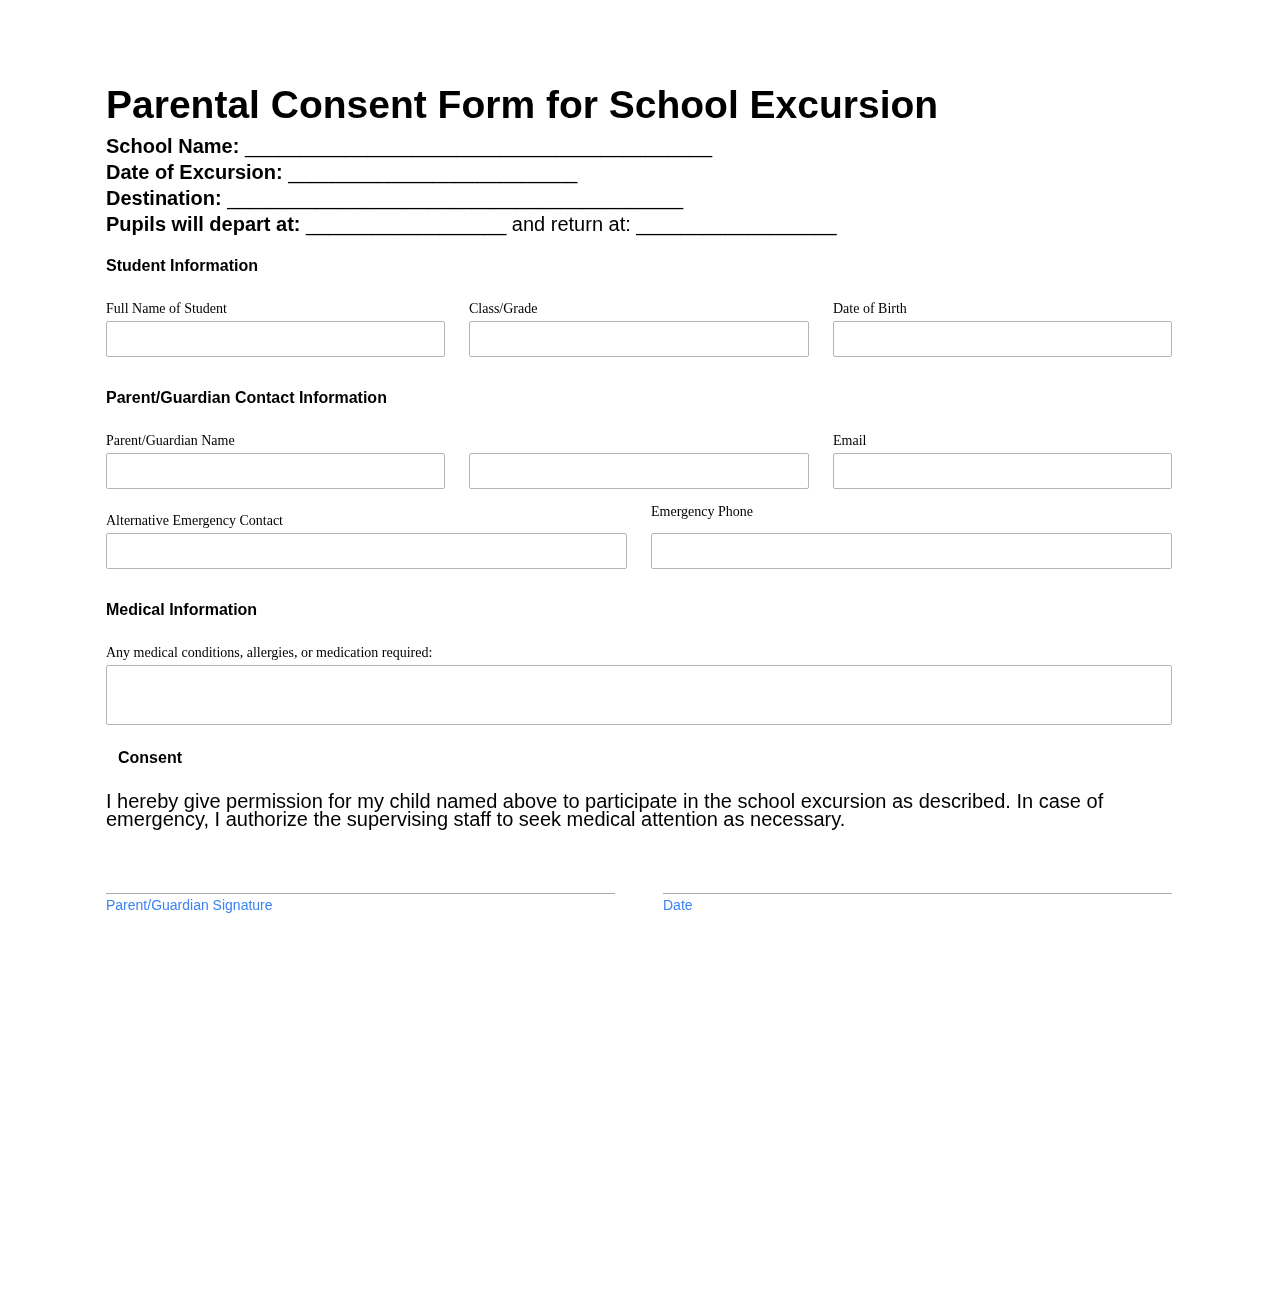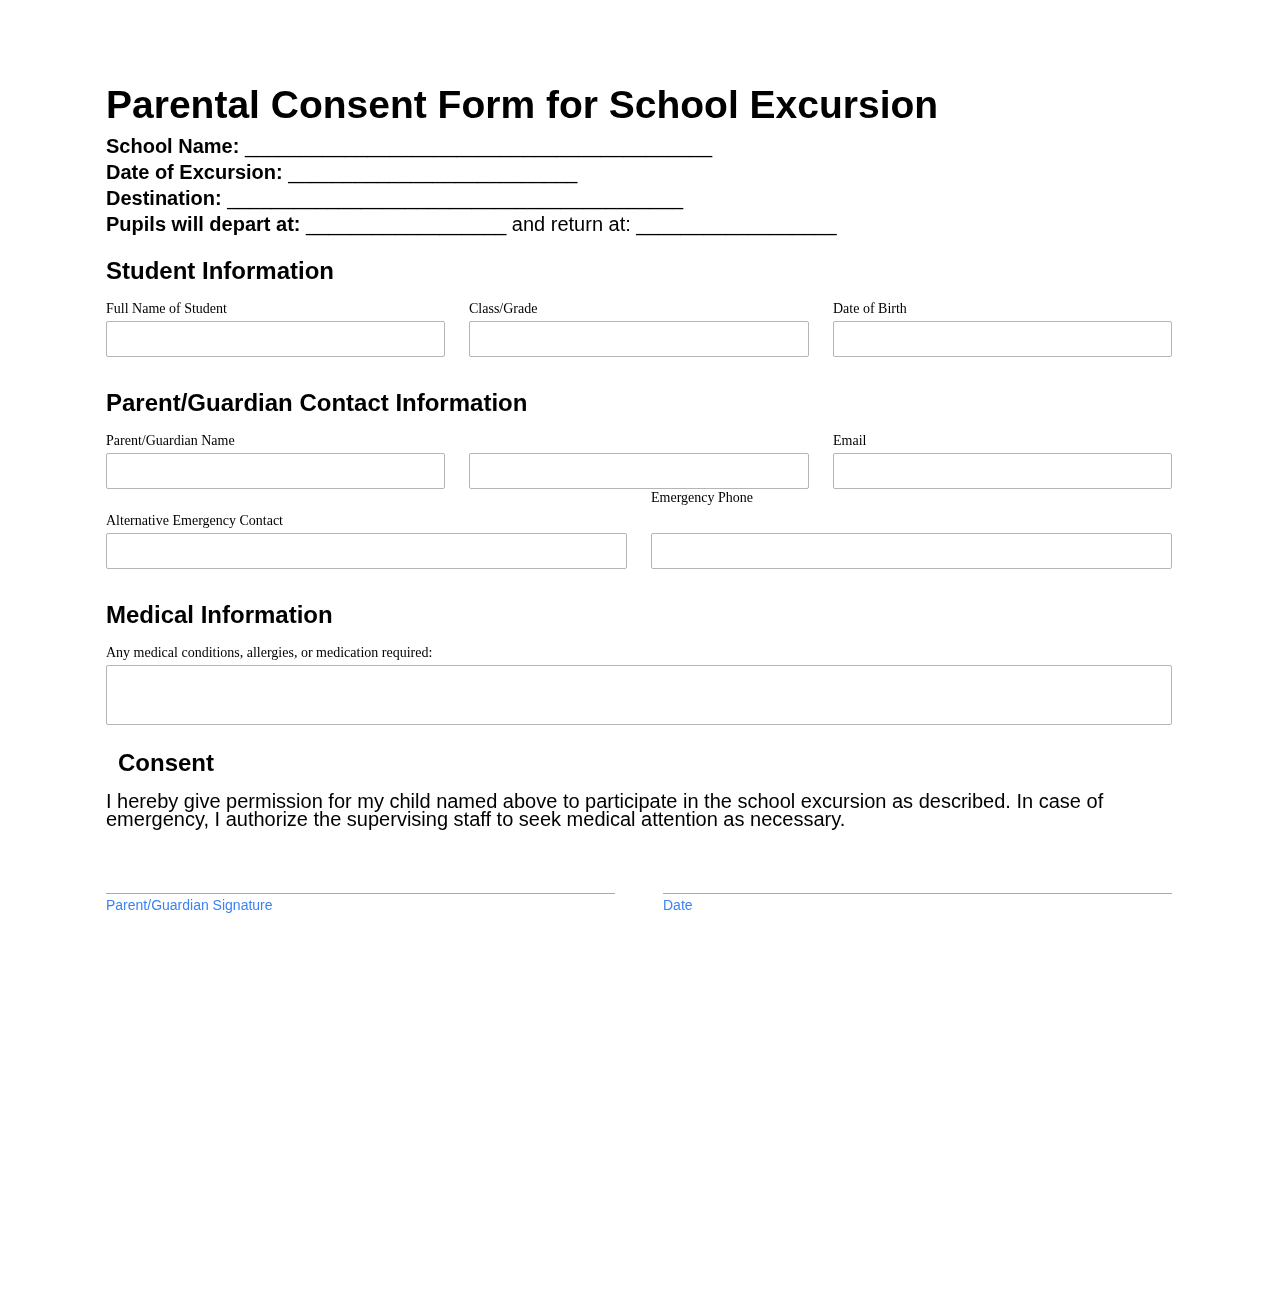--- a/index.html
+++ b/index.html
@@ -1,21 +1,21 @@
 <!DOCTYPE html>
 <html><head>
 <meta charset="utf-8">
 <style>
   html, body { margin:0; padding:0; background:#fff; }
   body { width:1278px; height:1300px; font-family:"Liberation Sans", sans-serif; color:#000; position:relative; }
   .page { position:absolute; left:106px; top:0; width:1066px; }
   h1 { position:absolute; top:83px; left:0; margin:0; font-size:39px; font-weight:bold; white-space:nowrap; }
   .meta { position:absolute; left:0; font-size:20px; white-space:nowrap; line-height:18px; }
   .meta b { font-weight:bold; }
-  h2 { position:absolute; left:0; margin:0; font-size:24px; font-weight:bold; white-space:nowrap; }
+  h2 { position:absolute; left:0; margin:0; font-size:16px; font-weight:bold; white-space:nowrap; }
   .lbl { position:absolute; font-size:14px; white-space:nowrap;font-family:Liberation Serif, serif; }
   .inp { position:absolute; height:36px; box-sizing:border-box; border:1px solid #b5b5b5; border-radius:2px; background:#fff; }
   .para { position:absolute; left:0; top:792px; width:1010px; font-size:20px; line-height:18px; }
   .sigline { position:absolute; top:893px; height:0; border-top:1px solid #aaa; }
   .siglbl { position:absolute; top:897px; font-size:14px; color:#3b82f6; white-space:nowrap; }
 </style>
 </head>
 <body>
 
 <div class="page">
@@ -51,21 +51,21 @@
   <h2 style="top:389px;">Parent/Guardian Contact Information</h2>
   <div class="lbl" style="left:0; top:433px;">Parent/Guardian Name</div>
   <input class="inp" style="left: 0px; top: 453px; width: 339px;" value="">
   <div class="lbl" style="left:363px; top:433px;margin-top:28px;">Phone Number</div>
   <input class="inp" style="left: 363px; top: 453px; width: 340px;" value="">
   <div class="lbl" style="left:727px; top:433px;">Email</div>
   <input class="inp" style="left: 727px; top: 453px; width: 339px;" value="">
 
   <div class="lbl" style="left:0; top:513px;">Alternative Emergency Contact</div>
   <input class="inp" style="left: 0px; top: 533px; width: 521px;" value="">
-  <div class="lbl" style="left:545px; top:490px;">Emergency Phone</div>
+  <div class="lbl" style="left:545px; top:504px;">Emergency Phone</div>
   <input class="inp" style="left: 545px; top: 533px; width: 521px;" value="">
 
   <h2 style="top:601px;">Medical Information</h2>
   <div class="lbl" style="left:0; top:645px;">Any medical conditions, allergies, or medication required:</div>
   <textarea class="inp" style="left: 0px; top: 665px; width: 1066px; height: 60px; resize: none;"></textarea>
 
   <h2 style="top:749px;margin-left:12px;">Consent</h2>
   <div class="para">I hereby give permission for my child named above to participate in the school excursion as described. In case of emergency, I authorize the supervising staff to seek medical attention as necessary.</div>
 
   <div class="sigline" style="left:0; width:509px;"></div>

